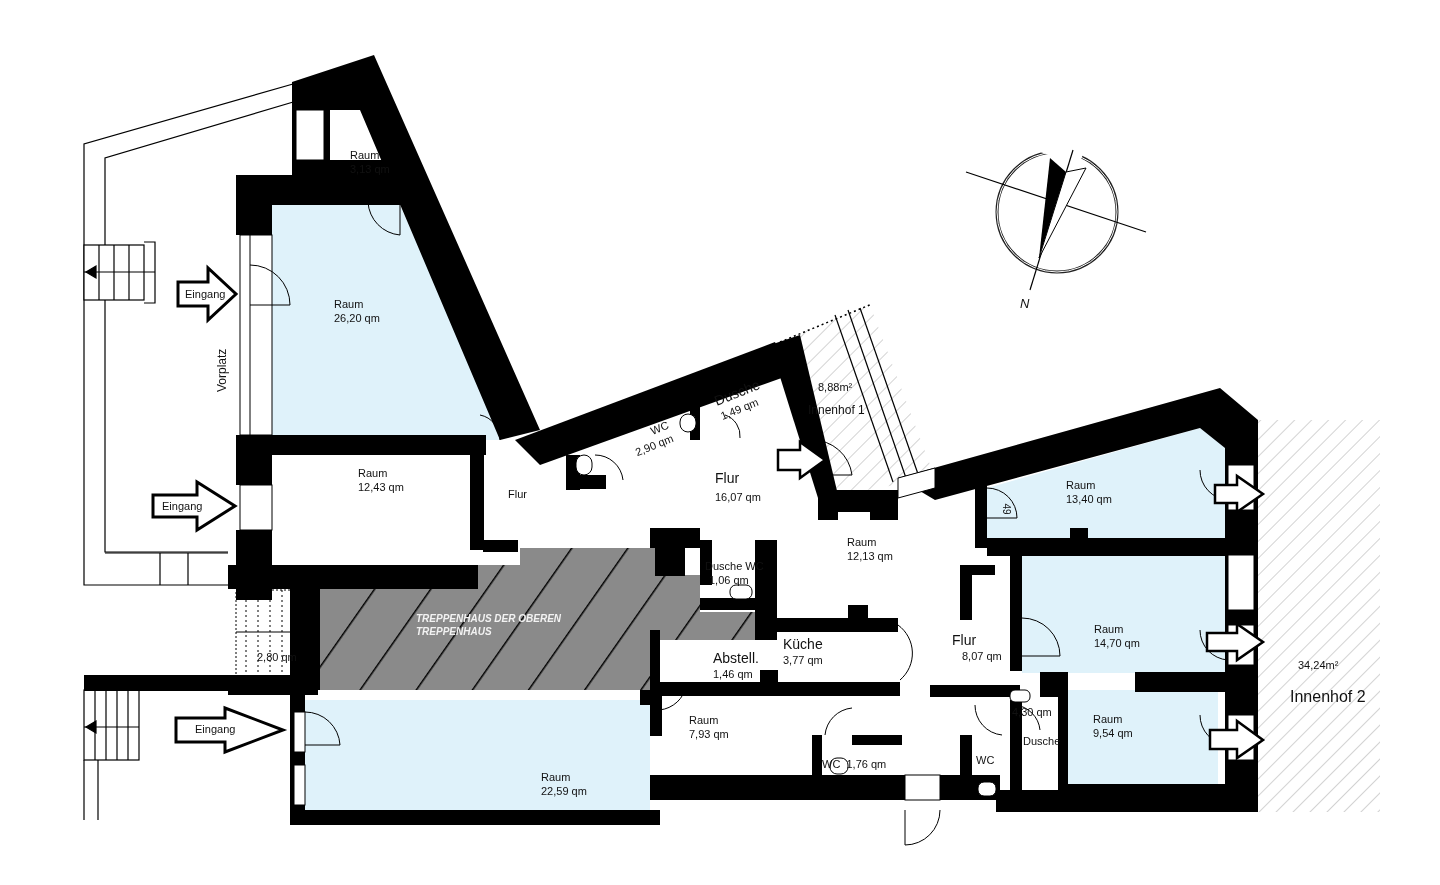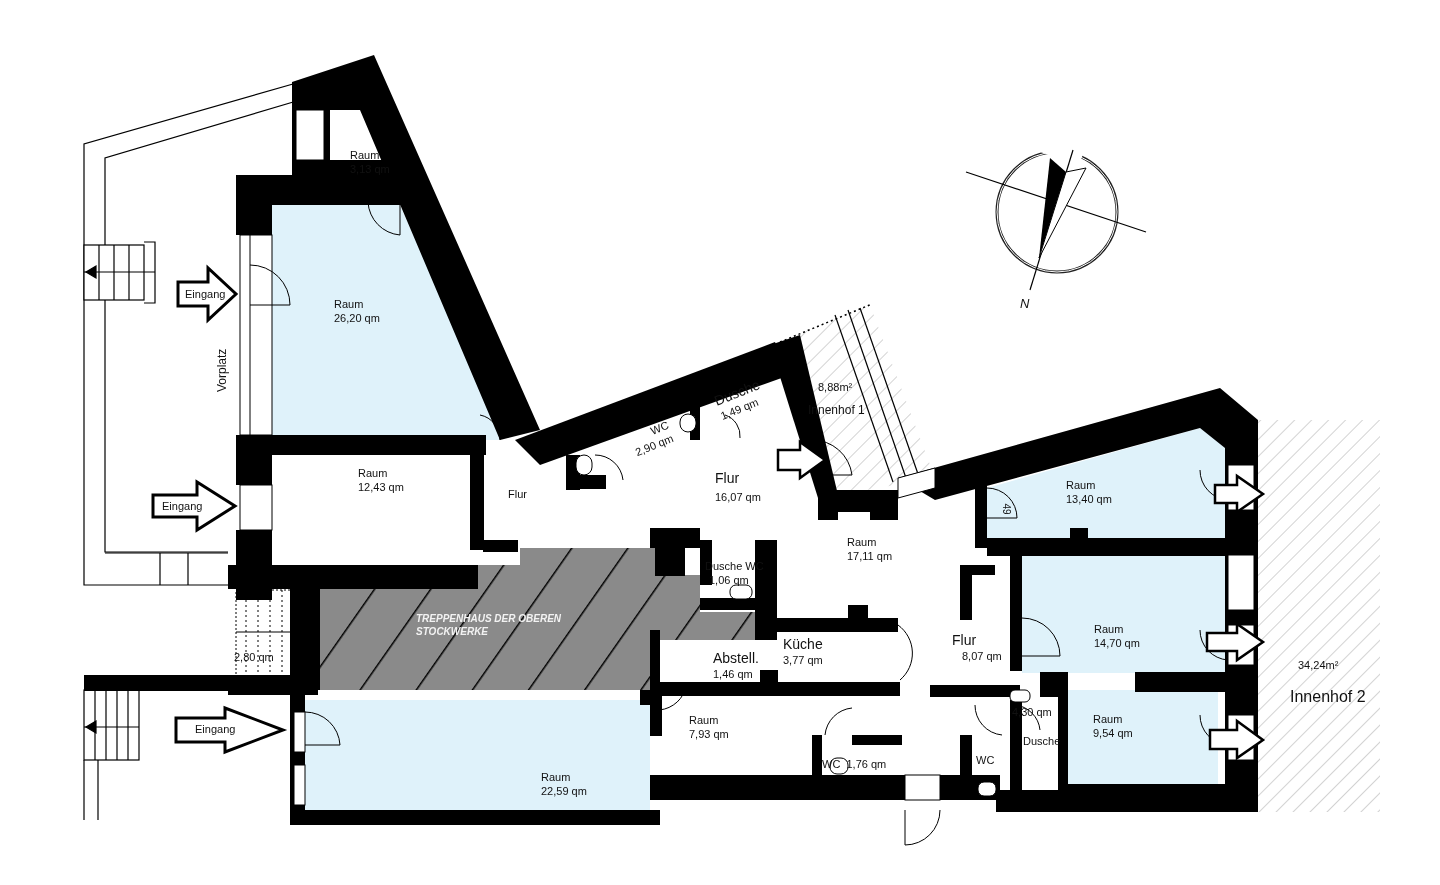--- a/index.html
+++ b/index.html
@@ -227,21 +227,21 @@
 
 <div class="compass-n" style="left:1020px;top:296px;">N</div>
 <div class="vorplatz" style="left:215px;top:392px;">Vorplatz</div>
 
 <div class="arrow-lbl" style="left:185px;top:288px;">Eingang</div>
 <div class="arrow-lbl" style="left:162px;top:500px;">Eingang</div>
 <div class="arrow-lbl" style="left:195px;top:723px;">Eingang</div>
 
 <div class="stair-lbl" style="left:416px;top:612px;font-weight:bold;">
   <span style="display:block">TREPPENHAUS DER OBEREN</span>
-  <span style="display:block">STOCKWERKE</span>
+  <span style="display:block">TREPPENHAUS</span>
 </div>
 
 <div class="lbl" style="left:818px;top:380px;">8,88m²</div>
 <div class="lbl" style="left:808px;top:403px;font-size:12px;">Innenhof 1</div>
 <div class="lbl" style="left:1298px;top:658px;">34,24m²</div>
 <div class="lbl" style="left:1290px;top:690px;font-size:16px;">Innenhof 2</div>
 
 <div class="lbl" style="left:350px;top:148px;">
     <span class="n">Raum</span>
     <span class="a">3,13 qm</span>
@@ -264,21 +264,21 @@
 <div class="lbl big" style="left:712px;top:394px;transform:rotate(-22deg);transform-origin:left top;">
     <span class="n">Dusche</span>
     <span class="a">1,49 qm</span>
   </div>
 <div class="lbl big" style="left:715px;top:470px;">
     <span class="n">Flur</span>
     <span class="a" style="margin-top:3px">16,07 qm</span>
   </div>
 <div class="lbl" style="left:847px;top:535px;">
     <span class="n">Raum</span>
-    <span class="a">17,11 qm</span>
+    <span class="a">12,13 qm</span>
   </div>
 <div class="lbl" style="left:1066px;top:478px;">
     <span class="n">Raum</span>
     <span class="a">13,40 qm</span>
   </div>
 <div class="lbl" style="left:705px;top:559px;">
     <span class="n">Dusche WC</span>
     <span class="a" style="padding-left:4px">1,06 qm</span>
   </div>
 <div class="lbl big" style="left:783px;top:636px;">
@@ -312,16 +312,16 @@
 <div class="lbl" style="left:822px;top:757px;"><span>WC</span>&nbsp;&nbsp;<span>1,76 qm</span></div>
 <div class="lbl" style="left:1012px;top:705px;">
     <span class="a">4,30 qm</span>
   </div>
 <div class="lbl" style="left:976px;top:753px;">
     <span class="n">WC</span>
   </div>
 <div class="lbl" style="left:1023px;top:734px;">
     <span class="n">Dusche</span>
   </div>
-<div class="lbl" style="left:234px;top:650px;">
+<div class="lbl" style="left:257px;top:650px;">
     <span class="a">2,80 qm</span>
   </div>
 <div class="lbl" style="left:1000px;top:502px;transform:rotate(90deg);font-size:10px;">49</div>
 
 </body></html>

